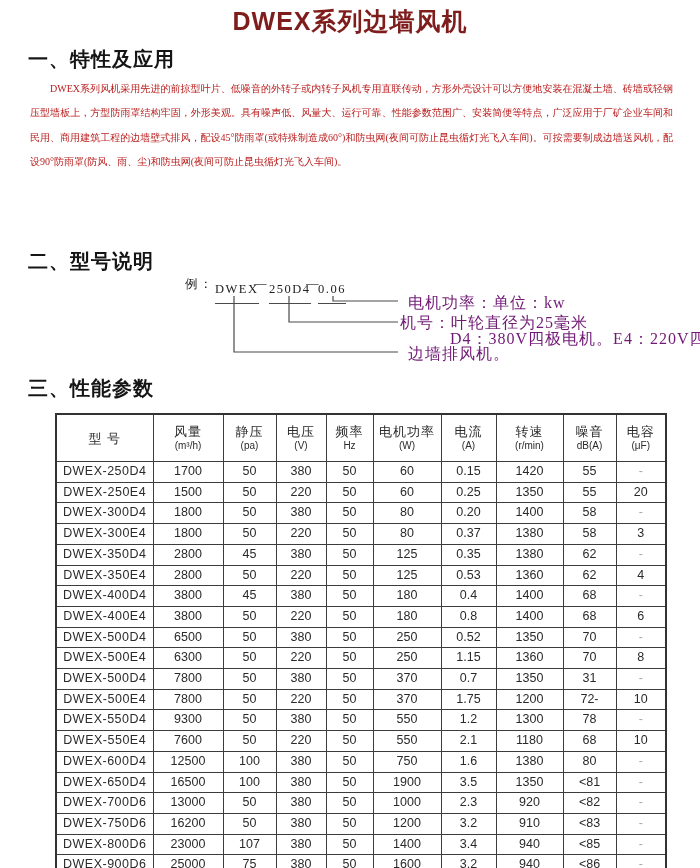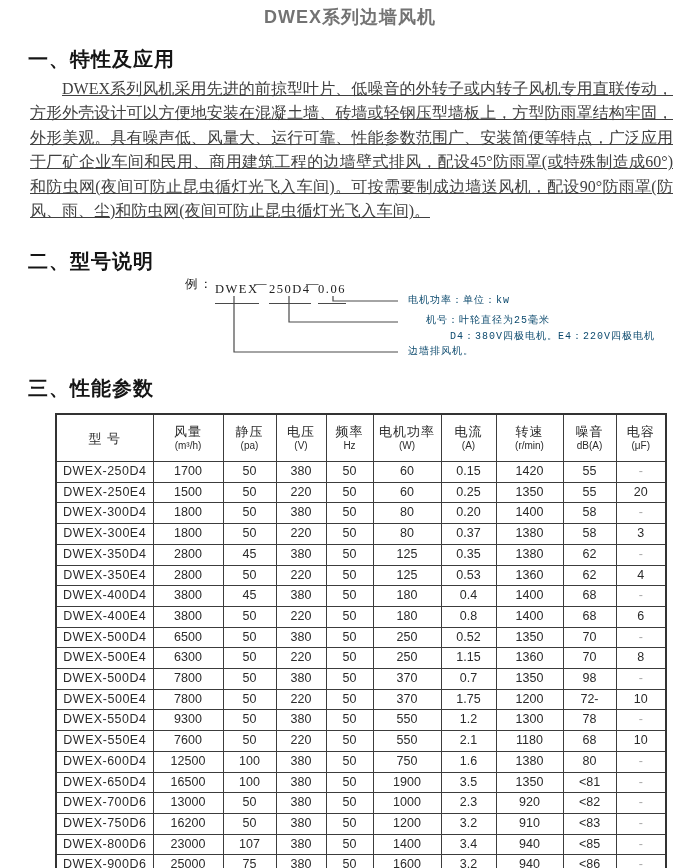--- a/index.html
+++ b/index.html
@@ -3,47 +3,47 @@
 <meta charset="utf-8">
 <style>
   html,body { margin:0; padding:0; background:#ffffff; }
   .page {
     position:relative; width:700px; height:868px; background:#ffffff;
     font-family:"Liberation Serif","DejaVu Serif",serif; color:#1c1c1c; overflow:hidden;
   }
   .doc-title {
     position:absolute; top:5px; left:0; width:100%; text-align:center;
     font-family:"Liberation Sans","DejaVu Sans",sans-serif; font-weight:bold;
-    font-size:18px; letter-spacing:1px; color:#737373;
+    font-size:25px; letter-spacing:1px; color:#7f1d1d;
   }
   .section-heading {
     position:absolute; left:28px;
     font-family:"Liberation Sans","DejaVu Sans",sans-serif; font-weight:bold;
     font-size:20px; letter-spacing:1px; color:#151515;
   }
   .heading-1 { top:46px; }
   .heading-2 { top:248px; }
   .heading-3 { top:375px; }
   .body-text {
     position:absolute; left:30px; top:77px; width:643px;
-    font-size:16px; line-height:24.4px; text-align:justify; color:#404040;text-decoration:underline;
+    font-size:10px; line-height:24.4px; text-align:justify; color:#b91c1c;
   }
   .body-text p { margin:0; text-indent:2em; }
   .connector-svg { position:absolute; left:0; top:0; width:700px; height:868px; pointer-events:none; }
   .example-token { position:absolute; top:276px; font-size:12.5px; letter-spacing:1.5px; color:#222; white-space:nowrap; }
   .underlined { border-bottom:1.2px solid #4a4a4a; padding-bottom:6px;margin-top:6px; }
   .tok-prefix { left:185px; letter-spacing:2px; }
   .tok-series { left:215px; }
   .tok-dash1  { left:254px; }
   .tok-size   { left:269px; }
   .tok-dash2  { left:306px; }
   .tok-power  { left:318px; }
-  .model-label { position:absolute; font-size:10px; letter-spacing:1px; color:#0c4a6e; white-space:nowrap;font-family:Liberation Mono, monospace; }
+  .model-label { position:absolute; font-size:16px; letter-spacing:1px; color:#701a75; white-space:nowrap; }
   .label-power  { left:408px; top:293px; }
-  .label-size   { left:426px; top:313px; }
+  .label-size   { left:400px; top:313px; }
   .label-size2  { left:450px; top:329px; }
   .label-series { left:408px; top:344px; }
   table.perf {
     position:absolute; left:55px; top:413px; width:610px;
     border-collapse:collapse; table-layout:fixed;
     font-family:"Liberation Sans","DejaVu Sans",sans-serif; color:#2a2a2a;
     border:2px solid #333;
   }
   table.perf th, table.perf td {
     border:1px solid #3c3c3c; text-align:center; vertical-align:middle; padding:0;
@@ -270,21 +270,21 @@
         </tr>
         <tr>
           <td class="model-cell">DWEX-500D4</td>
           <td>7800</td>
           <td>50</td>
           <td>380</td>
           <td>50</td>
           <td>370</td>
           <td>0.7</td>
           <td>1350</td>
-          <td>98</td>
+          <td>31</td>
           <td class="dash">-</td>
         </tr>
         <tr>
           <td class="model-cell">DWEX-500E4</td>
           <td>7800</td>
           <td>50</td>
           <td>220</td>
           <td>50</td>
           <td>370</td>
           <td>1.75</td>

